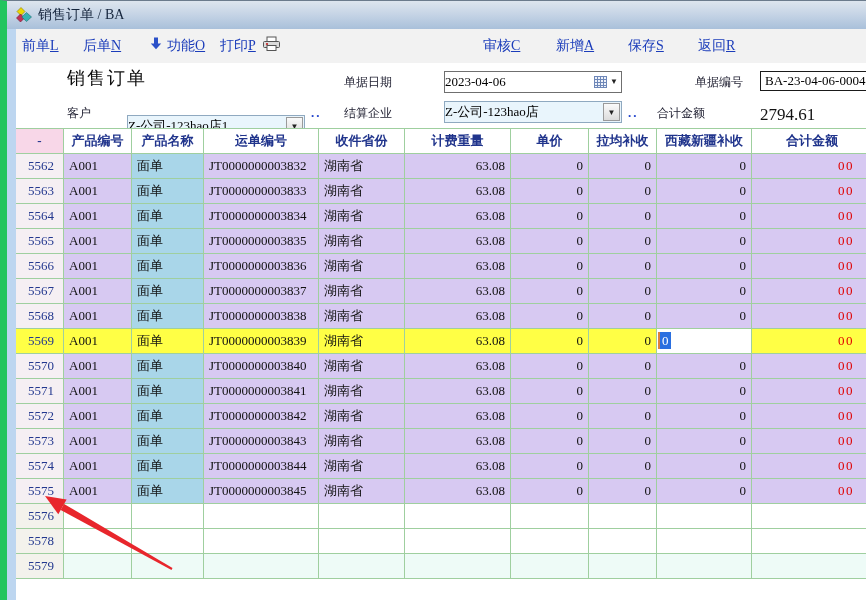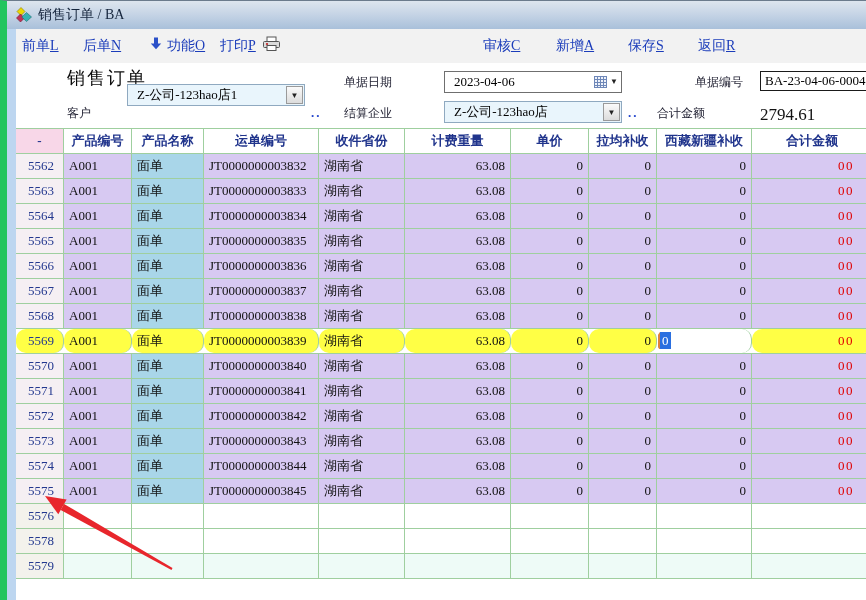--- a/index.html
+++ b/index.html
@@ -24,21 +24,21 @@
     position:absolute;top:8px;font-size:14px;color:#1b3cba;cursor:pointer;white-space:nowrap;
   }
   .tblink .mn{text-decoration:underline;}
   .tbicon{position:absolute;top:7px;}
   
   .formarea{position:absolute;left:0;top:62px;width:866px;height:65px;background:#fff;}
   .bigtitle{position:absolute;left:60px;top:3px;font-size:18px;font-weight:normal;color:#0a0a0a;letter-spacing:2px;}
   .flabel{position:absolute;font-size:12px;color:#1c1c2e;white-space:nowrap;}
   .field{
     position:absolute;height:22px;background:#fff;border:1px solid #6f6f6f;
-    font-size:13px;line-height:20px;padding-left:9px;white-space:nowrap;
+    font-size:13px;line-height:20px;padding-left:0;white-space:nowrap;
   }
   .combo{background:#e9f5fc;border:1px solid #8fa9c0;}
   .dropbtn{
     position:absolute;right:1px;top:1px;width:17px;height:18px;background:linear-gradient(#fafafa,#dcdcdc);
     border:1px solid #9a9a9a;font-size:8px;color:#222;text-align:center;line-height:17px;cursor:pointer;
   }
   .datebtn{
     position:absolute;right:1px;top:1px;width:36px;height:18px;background:#fff;
     display:flex;align-items:center;justify-content:flex-end;gap:3px;padding-right:2px;cursor:pointer;
   }
@@ -85,21 +85,21 @@
       transparent 81px,transparent 83px,#dd0000 83px,#dd0000 85px,
       transparent 85px,transparent 92px,#8f8f8f 92px,#8f8f8f 93px,
       transparent 93px,transparent 100px,#8f8f8f 100px,#8f8f8f 101px,
       transparent 101px,transparent 108px,#8f8f8f 108px,#8f8f8f 109px,
       transparent 109px,transparent 115px,#8f8f8f 115px,#8f8f8f 116px,
       transparent 116px);
   }
   .hcell.c-tail{background-image:none;}
   .rv{position:absolute;top:0;font-size:13px;color:#e00000;line-height:24px;}
   .rv1{left:86px;}.rv2{left:94px;}
-  .grow.active .cell{background-color:#ffff45;border-radius:10px;}
+  .grow.active .cell{background-color:#ffff45;}
   .grow.empty .cell{background-color:#fff;}
   .grow.empty.alt .cell{background-color:#eefbf7;}
   .grow.empty .cell.c-no{background-color:#f3f2ec;}
   .cell.editcell{background-color:#fff !important;padding:0;}
   .sel{
     position:absolute;left:3px;top:3px;background:#2a6fe0;color:#fff;font-size:13px;
     line-height:17px;padding:0 2px;box-shadow:-2px 0 0 #e0823a;
   }
   .arrow-overlay{position:absolute;left:0;top:0;width:866px;height:600px;pointer-events:none;z-index:9;}
 </style>
@@ -153,21 +153,21 @@
           <path d="M0.5 3.5 H12.5 M0.5 6.5 H12.5 M0.5 9.5 H12.5 M3.5 0.5 V11.5 M6.5 0.5 V11.5 M9.5 0.5 V11.5" stroke="#6e87b8" stroke-width="1" fill="none"></path>
         </svg>
         <span class="arr">▼</span>
       </span>
     </div>
 
     <span class="flabel" style="left:688px;top:11px">单据编号</span>
     <div class="docno" style="left:753px;top:8px;width:115px">BA-23-04-06-0004</div>
 
     <span class="flabel" style="left:60px;top:42px">客户</span>
-    <div class="field combo" style="left:120px;top:21px;width:178px">
+    <div class="field combo" style="left:120px;top:52px;width:178px">
       <span>Z-公司-123hao店1</span>
       <span class="dropbtn">▼</span>
     </div>
     <span class="dots" style="left:304px;top:42px">..</span>
 
     <span class="flabel" style="left:337px;top:42px">结算企业</span>
     <div class="field combo" style="left:437px;top:38px;width:178px">
       <span>Z-公司-123hao店</span>
       <span class="dropbtn">▼</span>
     </div>

